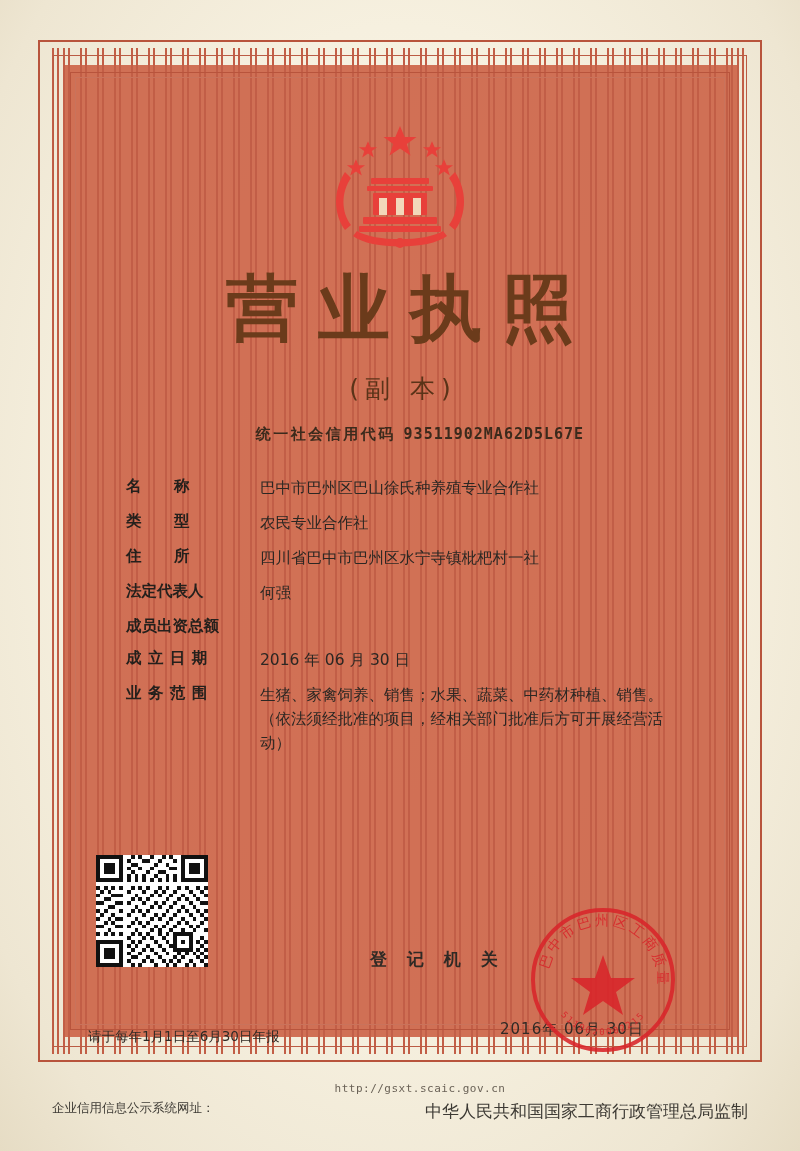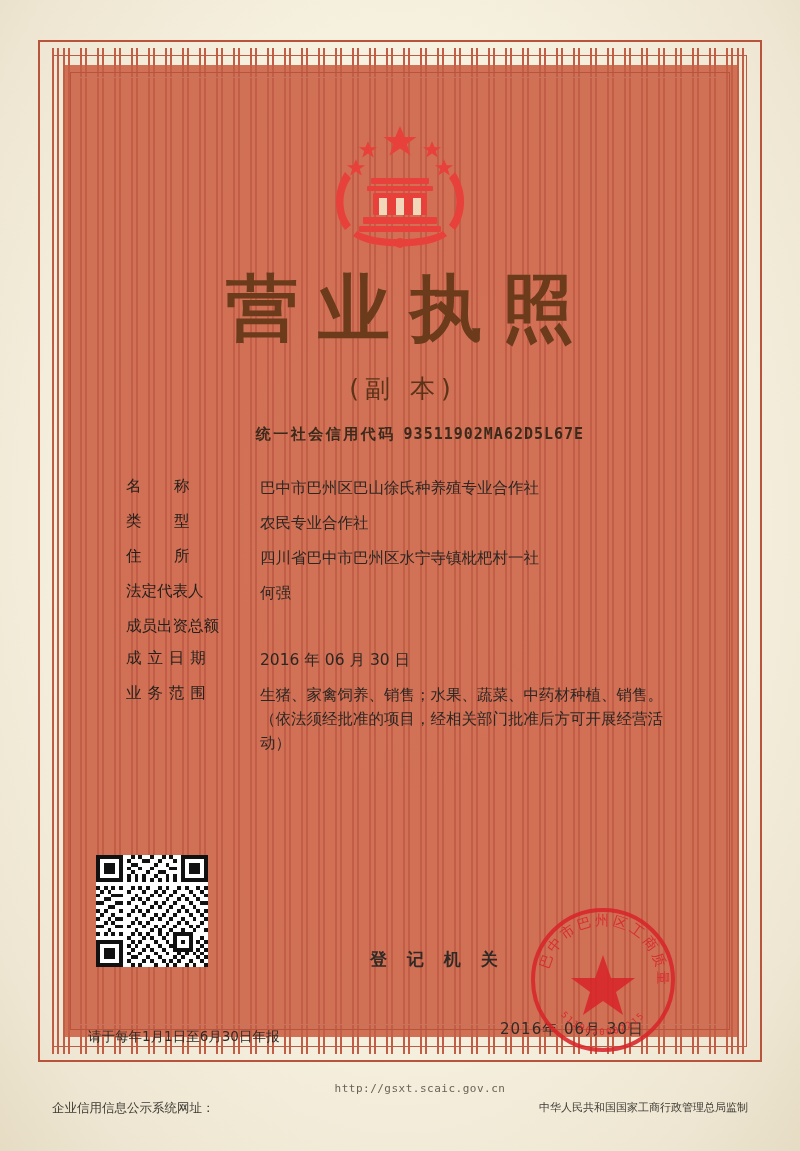--- a/index.html
+++ b/index.html
@@ -128,21 +128,21 @@
   .row {
     display: flex;
     align-items: flex-start;
     margin-bottom: 11px;
     font-size: 15.5px;
     color: #2f2a25;
   }
   .row .label {
     width: 120px;
     flex: 0 0 120px;
-    font-weight: normal;
+    font-weight: bold;
     color: #24201c;
     letter-spacing: 0.5px;
     display: flex;
     justify-content: space-between;
   }
   .row .label.wide { letter-spacing: 0; }
   .row .value {
     flex: 1;
     padding-left: 14px;
     line-height: 1.55;
@@ -212,21 +212,21 @@
     position: absolute;
     left: 52px;
     top: 1100px;
     font-size: 12.5px;
     color: #3d3a34;
   }
   .footer-right {
     position: absolute;
     right: 52px;
     top: 1100px;
-    font-size: 11px;
+    font-size: 17px;
     color: #3d3a34;
   }
 
   
   .watermark {
     position: absolute;
     left: 50%;
     top: 602px;
     transform: translateX(-50%);
     font-size: 27px;

